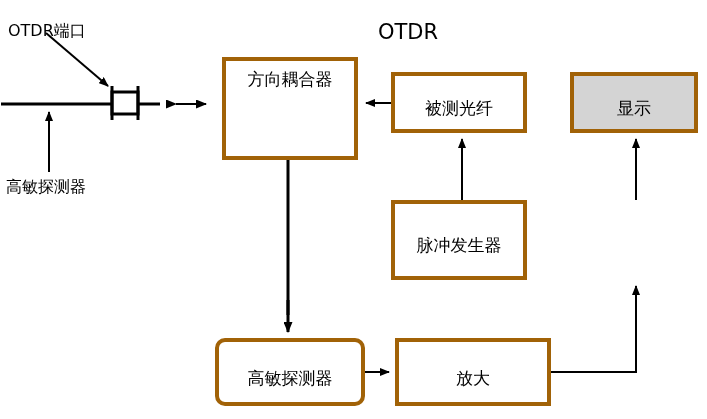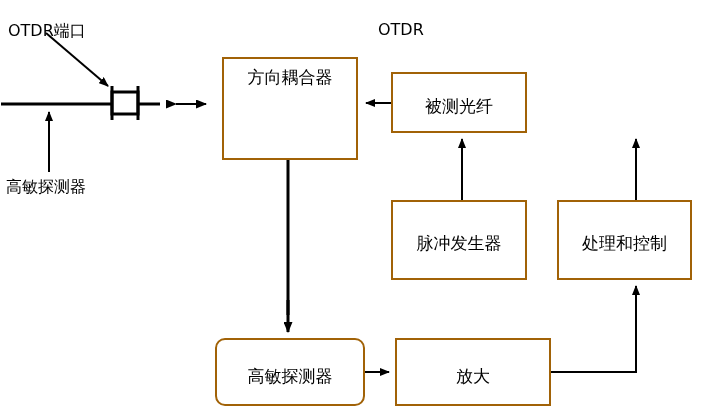--- a/index.html
+++ b/index.html
@@ -16,21 +16,21 @@
     overflow: hidden;
   }
   .lbl {
     position: absolute;
     color: #000000;
     white-space: nowrap;
     line-height: 1;
   }
   .box {
     position: absolute;
-    border: 2px solid #a16207;
+    border: 4px solid #a16207;
     background: #ffffff;
     box-sizing: border-box;
   }
   .box.shaded {
     background: #d4d4d4;
   }
   .box .box-label {
     position: absolute;
     left: 0;
     right: 0;
@@ -41,21 +41,21 @@
   .svg-layer {
     position: absolute;
     left: 0;
     top: 0;
     width: 707px;
     height: 419px;
   }
   .title-otdr {
     left: 378px;
     top: 22px;
-    font-size: 16px;
+    font-size: 21px;
   }
   .label-port {
     left: 8px;
     top: 12px;
     font-size: 16px;
     margin-top: 11px;
   }
   .label-fiber {
     left: 6px;
     top: 179px;
@@ -127,28 +127,28 @@
   <div class="lbl label-fiber">高敏探测器</div>
 
   <div class="box" id="box-coupler">
     <span class="box-label">方向耦合器</span>
   </div>
 
   <div class="box" id="box-laser">
     <span class="box-label">被测光纤</span>
   </div>
 
+  <div class="box shaded" id="box-display">
+    <span class="box-label">显示</span>
+  </div>
 
   <div class="box" id="box-pulse">
     <span class="box-label">脉冲发生器</span>
   </div>
 
-  <div class="box" id="box-control">
-    <span class="box-label">处理和控制</span>
-  </div>
 
   <div class="box" id="box-detector">
     <span class="box-label">高敏探测器</span>
   </div>
 
   <div class="box" id="box-amp">
     <span class="box-label">放大</span>
   </div>
 
 </div>

